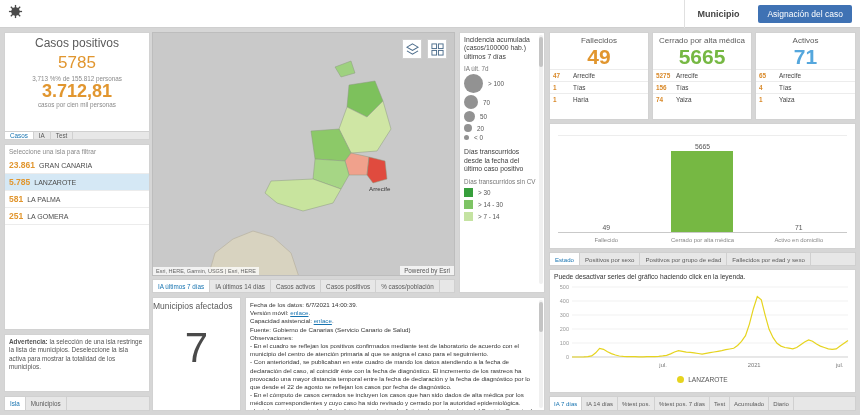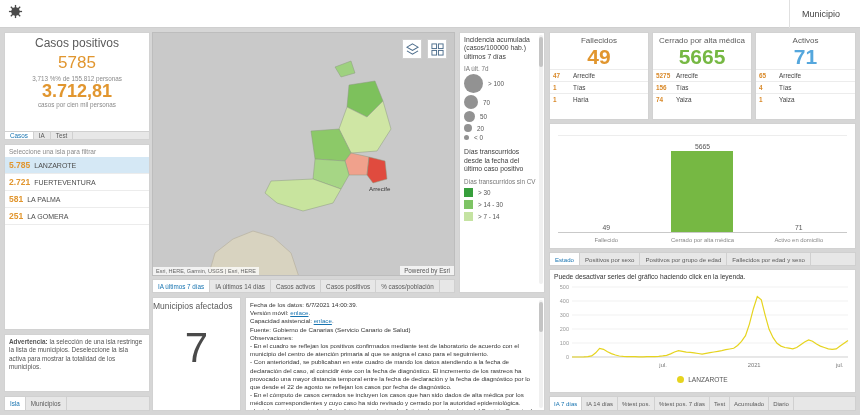--- a/index.html
+++ b/index.html
@@ -4,21 +4,21 @@
 <style>
   *{margin:0;padding:0;box-sizing:border-box;}
   html,body{width:860px;height:415px;}
   body{font-family:"Liberation Sans",sans-serif;background:#d6d6d6;position:relative;overflow:hidden;color:#4c4c4c;}
   .card{position:absolute;background:#fff;border:1px solid #d2d2d2;overflow:hidden;}
 
   
   #header{position:absolute;top:0;left:0;width:860px;height:28px;background:#fff;border-bottom:1px solid #cfcfcf;display:flex;align-items:center;gap:7px;padding:0 8px;z-index:9;}
   #header .title{font-size:12px;color:#3a3a3a;}
   #header .spacer{flex:1;}
-  #header .muni{font-size:9px;color:#444;padding:0 12px;border-left:1px solid #e0e0e0;height:28px;display:flex;align-items:center;cursor:pointer;}
+  #header .muni{font-size:9px;color:#444;padding:0 12px;border-left:1px solid #e0e0e0;height:28px;display:flex;align-items:center;cursor:pointer;font-weight:bold;}
   #header .assign{background:#3f72b4;color:#fff;font-size:8.5px;padding:4px 9px;border-radius:2px;cursor:pointer;}
 
   
   .tabs{display:flex;align-items:stretch;background:#e7e7e7;border:1px solid #d0d0d0;}
   .tabs .tab{display:flex;align-items:center;padding:0 5px;font-size:6.3px;color:#5a5a5a;border-right:1px solid #d0d0d0;cursor:pointer;white-space:nowrap;}
   .tabs .tab.active{background:#fff;color:#1673b0;}
 
   
   #casos{left:4px;top:32px;width:146px;height:108px;display:flex;flex-direction:column;}
   #casos .ttl{font-size:12px;color:#5a5a5a;text-align:center;padding-top:3px;}
@@ -109,44 +109,45 @@
         <line x1="8" y1="1" x2="8" y2="15"></line>
           <line x1="1" y1="8" x2="15" y2="8"></line>
         <line x1="3" y1="3" x2="13" y2="13"></line>
           <line x1="13" y1="3" x2="3" y2="13"></line>
       </g>
       <circle cx="8" cy="8" r="4.6" fill="#4a4a4a"></circle>
     </svg>
   </span>
   <span class="spacer"></span>
   <span class="muni">Municipio</span>
+  <span class="assign">Asignación del caso</span>
 </div>
 
 <div class="card" id="casos">
   <div class="ttl">Casos positivos</div>
   <div class="big" style="color: rgb(225, 150, 47);">5785</div>
   <div class="sub">3,713 %% de 155.812 personas</div>
   <div class="rate" style="color: rgb(225, 150, 47);">3.712,81</div>
   <div class="sub">casos por cien mil personas</div>
   <div class="tabs">
     <span class="tab active">Casos</span>
     <span class="tab">IA</span>
     <span class="tab">Test</span>
   </div>
 </div>
 
 <div class="card" id="islands">
   <div class="hint">Seleccione una isla para filtrar</div>
+  <div class="island-row">
+    <span class="val">23.861</span>
+    <span class="nm">GRAN CANARIA</span>
+  </div>
   <div class="island-row selected">
     <span class="val">5.785</span>
     <span class="nm">LANZAROTE</span>
-  </div>
-  <div class="island-row">
-    <span class="val">2.721</span>
-    <span class="nm">FUERTEVENTURA</span>
   </div>
   <div class="island-row">
     <span class="val">581</span>
     <span class="nm">LA PALMA</span>
   </div>
   <div class="island-row">
     <span class="val">251</span>
     <span class="nm">LA GOMERA</span>
   </div>
 </div>

